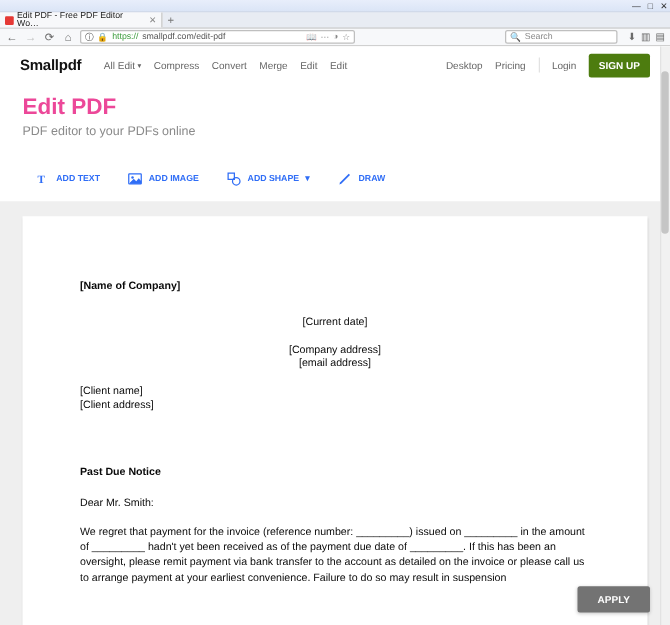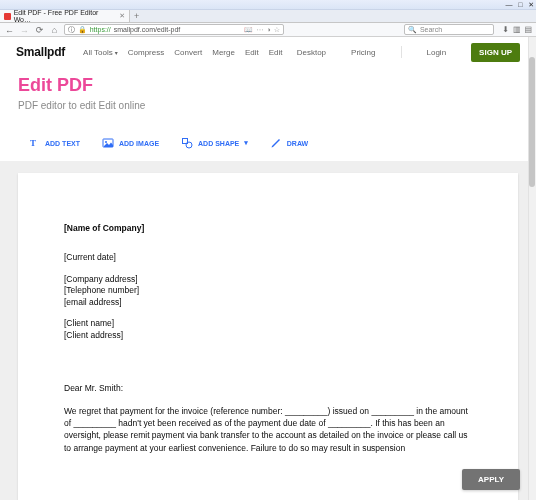--- a/index.html
+++ b/index.html
@@ -14,33 +14,33 @@
   .urlbox{flex:0 0 220px;height:11px;background:#fff;border:1px solid #bfbfbf;border-radius:2px;display:flex;align-items:center;padding:0 3px;font-size:7px;color:#555;gap:3px;}
   .urlbox .lock{color:#3faf3f;font-size:7px;}
   .url-actions{margin-left:auto;display:flex;gap:3px;color:#888;font-size:7px;}
   .searchbox{flex:0 0 90px;height:11px;background:#fff;border:1px solid #bfbfbf;border-radius:2px;display:flex;align-items:center;padding:0 3px;font-size:7px;color:#888;gap:3px;margin-left:auto;}
   .pageicons{display:flex;gap:4px;margin-left:4px;color:#6b6b6b;font-size:8px;}
   .content{background:#fff;height:calc(500px - 10px - 13px - 14px);overflow:hidden;position:relative;}
   .appnav{height:30px;border-bottom:0;display:flex;align-items:center;padding:0 16px;font-size:8px;color:#666;}
   .logo{font-weight:700;color:#111;font-size:12px;letter-spacing:-0.2px;}
   .navlinks{display:flex;gap:10px;margin-left:18px;color:#666;}
   .navlinks span{display:flex;align-items:center;gap:2px;}
-  .navright{margin-left:auto;display:flex;align-items:center;gap:25px;}
+  .navright{margin-left:auto;display:flex;align-items:center;gap:10px;}
   .navright .sep{width:1px;height:12px;background:#e2e2e2;}
   .signup{background:#4d7c0f;color:#fff;font-weight:600;font-size:8px;padding:5px 8px;border-radius:2px;}
   .hero{padding:8px 18px 22px;}
   .hero h1{font-size:18px;font-weight:600;color:#ec4899;margin-bottom:4px;}
   .hero p{font-size:10px;color:#8a8a8a;}
   .toolbar{display:flex;gap:22px;padding:4px 28px 12px;align-items:center;}
   .tbtn{display:flex;align-items:center;gap:5px;font-size:7px;font-weight:600;color:#2f6df6;}
   .tbtn .ic{width:12px;height:12px;display:flex;align-items:center;justify-content:center;}
   .editor{background:#efefef;padding:12px 18px 40px;height:360px;overflow:hidden;}
   .page{background:#fff;min-height:400px;padding:50px 46px 20px;font-size:8.5px;color:#0a0a0a;line-height:1.35;box-shadow:0 1px 2px rgba(0,0,0,.12);}
   .page .company{font-weight:700;margin-bottom:18px;}
-  .page .rightblock{text-align:left;margin-bottom:10px;}
+  .page .rightblock{text-align:center;margin-bottom:10px;}
   .page .clientblock{margin-bottom:42px;}
   .page .notice{font-weight:700;margin-bottom:14px;}
   .page .greet{margin-bottom:10px;}
   .page .body{font-size:8.5px;line-height:1.45;}
   .scrollbar{position:absolute;right:0;top:0;width:8px;height:100%;background:#f1f1f1;border-left:1px solid #e2e2e2;}
   .thumb{position:absolute;right:1px;top:20px;width:6px;height:130px;background:#c5c5c5;border-radius:3px;}
   .apply{position:absolute;right:16px;bottom:10px;background:#737373;color:#fff;font-size:8px;font-weight:600;padding:6px 16px;border-radius:2px;box-shadow:0 1px 3px rgba(0,0,0,.2);}
   svg { display:block; }
 </style>
 </head>
@@ -93,41 +93,41 @@
 
 <div class="content">
   <div class="scrollbar">
     <div class="thumb"></div>
   </div>
 
   <div class="appnav">
     <span class="logo">Smallpdf</span>
     <div class="navlinks">
       <span>
-          <span>All Tools</span>
+          <span>All Edit</span>
           <span style="font-size:6px;">▾</span>
         </span>
       <span>Compress</span>
       <span>Convert</span>
       <span>Merge</span>
       <span>Edit</span>
       <span>Edit</span>
     </div>
     <div class="navright">
       <span>Desktop</span>
       <span>Pricing</span>
       <span class="sep"></span>
       <span>Login</span>
       <span class="signup">SIGN UP</span>
     </div>
   </div>
 
   <div class="hero">
     <h1>Edit PDF</h1>
-    <p>PDF editor to edit Edit online</p>
+    <p>PDF editor to your PDFs online</p>
   </div>
 
   <div class="toolbar">
     <div class="tbtn">
       <span class="ic">
           <svg width="12" height="12" viewBox="0 0 24 24">
             <text x="4" y="18" font-size="18" font-weight="700" fill="#2f6df6" font-family="Georgia,serif">T</text>
           </svg>
         </span>
       <span>ADD TEXT</span>
@@ -162,26 +162,26 @@
     </div>
   </div>
 
   <div class="editor">
     <div class="page">
       <div class="company">[Name of Company]</div>
       <div class="rightblock">
         <div>[Current date]</div>
         <div style="height:10px;"></div>
         <div>[Company address]</div>
-        <div>[Telephone number]</div>
         <div>[email address]</div>
       </div>
       <div class="clientblock">
         <div>[Client name]</div>
         <div>[Client address]</div>
       </div>
+      <div class="notice">Past Due Notice</div>
       <div class="greet">Dear Mr. Smith:</div>
       <div class="body">We regret that payment for the invoice (reference number: _________) issued on _________ in the amount of _________ hadn't yet been received as of the payment due date of _________. If this has been an oversight, please remit payment via bank transfer to the account as detailed on the invoice or please call us to arrange payment at your earliest convenience. Failure to do so may result in suspension</div>
     </div>
   </div>
 
   <div class="apply">APPLY</div>
 </div>
 
 </body></html>

